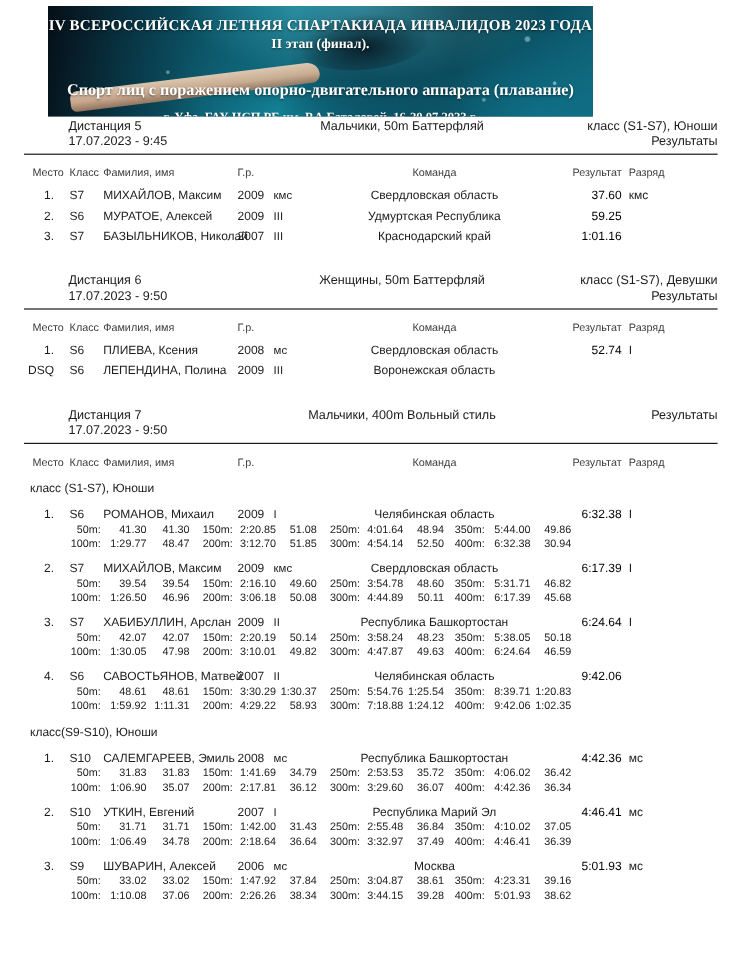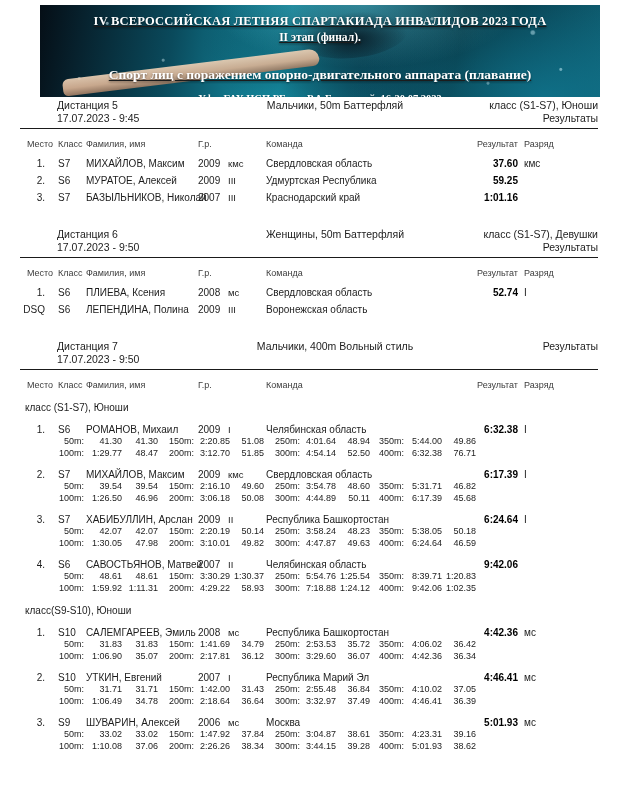--- a/index.html
+++ b/index.html
@@ -3,35 +3,34 @@
 <meta charset="utf-8">
 <style>
   html,body{margin:0;padding:0;}
   body{
     width:622px;height:800px;background:#ffffff;overflow:hidden;
     font-family:"Liberation Sans",sans-serif;color:#1c1c1c;
     -webkit-font-smoothing:antialiased;
   }
   
   .banner{
-    position:relative;margin:5px 0 0 40px;width:560px;height:92px;overflow:hidden;
+    position:relative;margin:5px 0 0 40px;width:454px;height:92px;overflow:hidden;
     background-image:
       radial-gradient(circle at 12% 20%, rgba(220,248,255,.55) 1px, transparent 2px),
       radial-gradient(circle at 22% 60%, rgba(220,248,255,.4) 1px, transparent 2px),
       radial-gradient(circle at 7% 80%,  rgba(220,248,255,.5) 1px, transparent 2px),
       radial-gradient(circle at 88% 30%, rgba(210,245,255,.45) 1.5px, transparent 3px),
       radial-gradient(circle at 93% 70%, rgba(210,245,255,.5) 1px, transparent 2px),
       radial-gradient(circle at 80% 85%, rgba(210,245,255,.4) 1px, transparent 2px),
       radial-gradient(circle at 70% 15%, rgba(235,252,255,.5) 1px, transparent 2px),
       radial-gradient(ellipse 220px 90px at 58% 0%, rgba(120,230,245,.35), transparent 70%),
       radial-gradient(ellipse 260px 140px at 90% 100%, rgba(16,120,145,.8), transparent 75%),
       radial-gradient(ellipse 200px 120px at 54% 42%, rgba(4,26,38,.55), transparent 70%),
       linear-gradient(100deg,#050e16 0%,#07222e 8%,#0a4a5c 24%,#1694aa 44%,#0e6075 58%,#07333f 74%,#0a4758 88%,#0f5d70 100%);
     background-color:#0a4354;
-    text-decoration:underline;
   }
   .banner::before{ 
     content:"";position:absolute;left:46%;top:8%;width:110px;height:46px;
     background:radial-gradient(ellipse at 50% 60%, rgba(6,22,32,.85), rgba(6,22,32,0) 70%);
     border-radius:50%;transform:rotate(-6deg);
   }
   .banner::after{ 
     content:"";position:absolute;left:4%;bottom:16px;width:46%;height:17px;
     background:linear-gradient(180deg,#e8c7ab 0%,#d3a械 0%,#d8b294 55%,#9c7a62 100%);
     background:linear-gradient(180deg,#ecd0b5 0%,#d8b294 55%,#9c7a62 100%);
@@ -57,25 +56,25 @@
   .rule{border-top:1.5px solid #1a1a1a;margin-top:3px;}
   .grid{display:grid;grid-template-columns:30px 36px 112px 30px 38px 1fr 60px 80px;align-items:baseline;}
   .thead{margin-top:10px;font-size:9px;color:#3c3c3c;line-height:11px;}
   .c-place{text-align:right;padding-right:5px;white-space:nowrap;}
   .thead .c-place{text-align:left;padding-left:7px;}
   .c-class{padding-left:8px;white-space:nowrap;}
   .c-name{white-space:nowrap;}
   .c-year{white-space:nowrap;}
   .c-grade{white-space:nowrap;font-size:9.5px;}
   .thead .c-grade{visibility:hidden;}
-  .c-team{white-space:nowrap;}
+  .c-team{white-space:nowrap;text-align:center;}
   .c-result{text-align:right;white-space:nowrap;}
   .c-rank{padding-left:6px;white-space:nowrap;}
   .row{font-size:10px;line-height:17px;}
-  .row .c-result{font-weight:bold;color:#000;text-align:right;}
+  .row .c-result{font-weight:normal;color:#000;text-align:right;}
   .tbody.simple{margin-top:5px;}
   .group-label{margin:10px 0 0 5px;font-size:10px;line-height:13px;}
   .row.main{margin-top:9px;line-height:13px;}
   .splits{display:grid;margin-left:30px;font-size:9px;line-height:11.5px;color:#222;
     grid-template-columns:34px 38px 36px 36px 36px 34px 36px 36px 34px 34px 38px 34px;}
   .splits span{text-align:right;white-space:nowrap;}
 </style>
 </head>
 <body>
 
@@ -245,21 +244,21 @@
           <span class="">1:29.77</span>
           <span class="">48.47</span>
           <span class="">200m:</span>
           <span class="">3:12.70</span>
           <span class="">51.85</span>
           <span class="">300m:</span>
           <span class="">4:54.14</span>
           <span class="">52.50</span>
           <span class="">400m:</span>
           <span class="">6:32.38</span>
-          <span class="">76.71</span>
+          <span class="">30.94</span>
         </div>
         <div class="grid row main">
           <span class="c-place">2.</span>
           <span class="c-class">S7</span>
           <span class="c-name">МИХАЙЛОВ, Максим</span>
           <span class="c-year">2009</span>
           <span class="c-grade">кмс</span>
           <span class="c-team">Свердловская область</span>
           <span class="c-result">6:17.39</span>
           <span class="c-rank">I</span>

